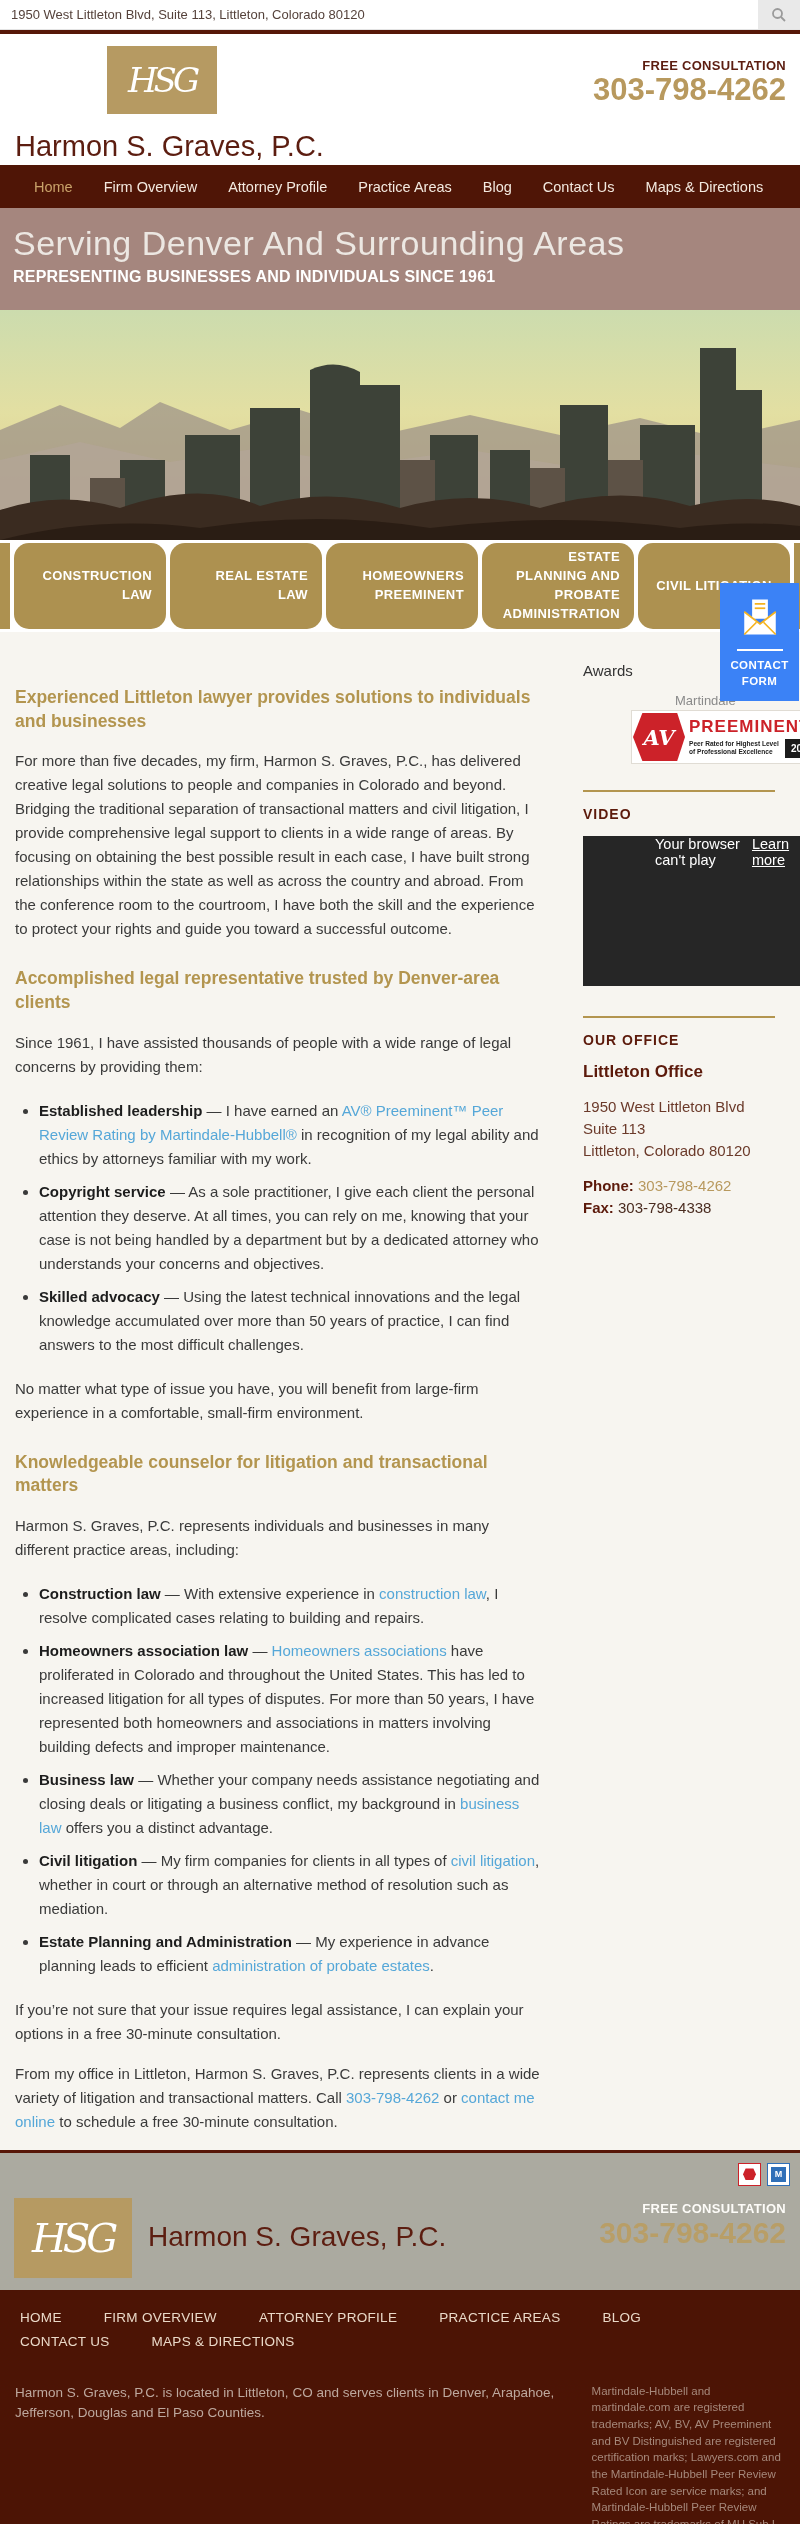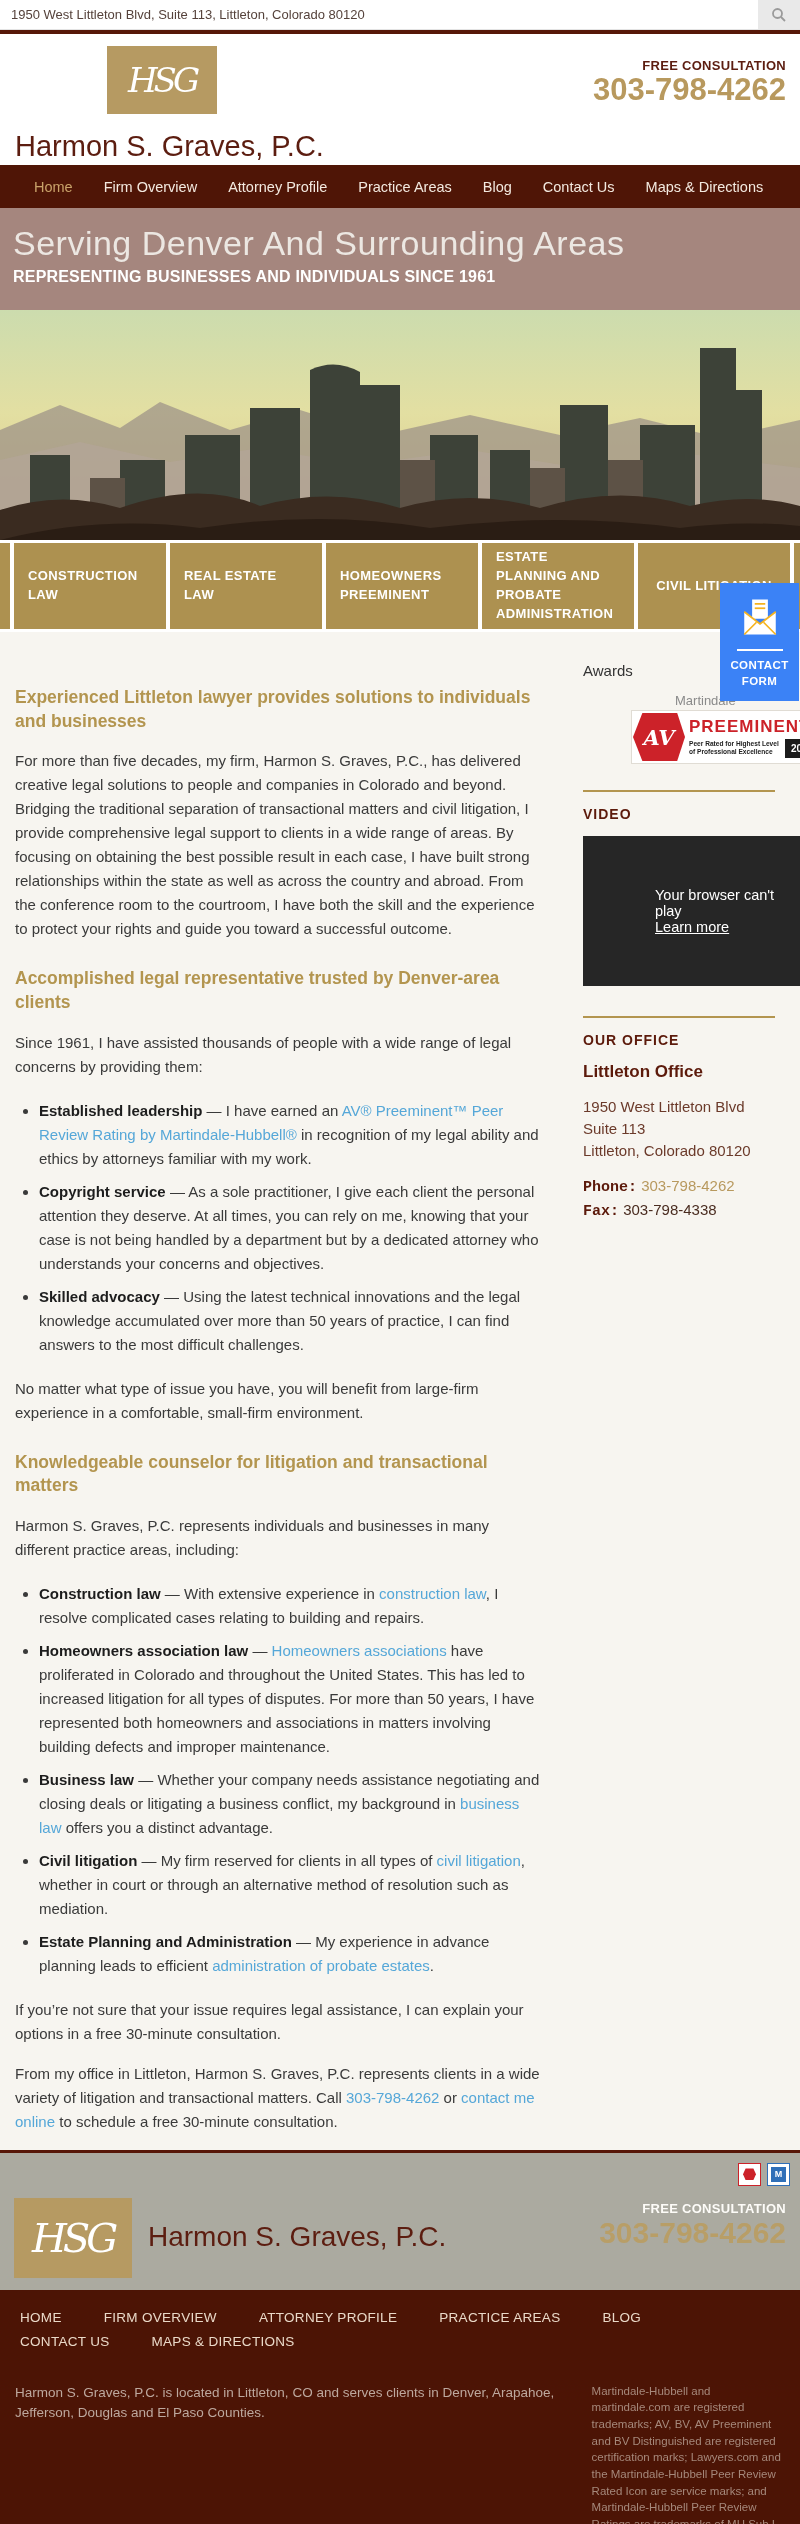--- a/index.html
+++ b/index.html
@@ -30,22 +30,22 @@
   .hero { height:102px; background:#a5867e; padding:16px 0 0 13px; position:relative; z-index:1; }
   .hero-title { font-size:34px; color:#ece7e2; font-weight:400; letter-spacing:.5px; }
   .hero-sub { font-size:16px; color:#fff; font-weight:bold; margin-top:5px; letter-spacing:.2px; }
 
   
   .skyline { display:block; width:800px; height:230px; }
 
   
   .practice-row { height:92px; background:#fff; display:flex; gap:4px; padding:3px 0; }
   .p-box { background:#ad9150; color:#fff; font-size:13px; font-weight:bold; letter-spacing:.4px;
-           display:flex; align-items:center; justify-content:center; text-align:left;
-           padding:0 14px; line-height:1.45; cursor:pointer; flex:0 0 152px; }
+           display:flex; align-items:center; justify-content:center; text-align:right;
+           padding:0 14px; line-height:1.45; cursor:pointer; flex:0 0 152px;border-radius:15px; }
   .p-sliver { background:#ad9150; flex:0 0 10px; }
 
   
   .contact-widget { position:absolute; top:583px; right:1px; width:79px; height:118px; background:#3b82f6;
                     z-index:6; text-align:center; cursor:pointer; }
   .cw-line { width:46px; height:2px; background:#fff; margin:8px auto 7px; }
   .cw-label { color:#fff; font-weight:bold; font-size:11.5px; line-height:1.35; letter-spacing:.4px; }
 
   
   .content { background:#f7f5f0; min-height:1363px; display:flex; padding:28px 0 0 15px; }
@@ -69,26 +69,26 @@
   .av-hex span { color:#fff; font-family:"DejaVu Serif", serif; font-style:italic; font-size:21px; font-weight:bold; }
   .av-right { flex:1; display:flex; flex-direction:column; justify-content:center; padding-left:4px; }
   .av-preeminent { color:#cc2229; font-weight:bold; font-size:17px; letter-spacing:1px; }
   .av-preeminent sup { font-size:8px; }
   .av-bottom { display:flex; align-items:center; margin-top:2px; }
   .av-tagline { font-size:6.6px; color:#222; font-weight:bold; line-height:1.25; width:92px; }
   .av-year { background:#1c1c1c; color:#fff; font-size:10px; font-weight:bold; padding:4px 6px; margin-left:4px; }
   .side-divider { height:2px; background:#b3954f; margin:26px 0 14px; width:192px; }
   .side-h4 { font-size:14px; font-weight:bold; color:#5c1a0b; letter-spacing:1px; margin-bottom:14px; }
   .video-box { width:217px; height:150px; background:#262626; color:#fff; font-size:14.5px;
-               display:flex; flex-direction:column; justify-content:center; padding-left:72px; cursor:pointer; }
+               display:flex; justify-content:center; padding-left:72px; cursor:pointer; }
   .video-box a { color:#fff; text-decoration:underline; }
   .office-name { font-size:17px; font-weight:bold; color:#5c1a0b; margin-bottom:14px; }
   .office-addr { font-size:15px; color:#6b3a2a; line-height:1.45; margin-bottom:14px; }
   .office-line { font-size:15px; line-height:1.45; }
-  .office-line b { color:#5c1a0b;font-family:Liberation Mono, monospace; }
+  .office-line b { color:#5c1a0b; }
   .phone-link { color:#b8995e; cursor:pointer; }
   .fax-val { color:#4a2c20; }
 
   
   .footer-gray { height:140px; background:#abaaa0; border-top:3px solid #571708; position:relative; }
   .social-row { position:absolute; top:10px; right:10px; display:flex; gap:6px; }
   .soc { width:23px; height:23px; background:#fff; display:flex; align-items:center; justify-content:center; cursor:pointer; }
   .soc-av { border:1px solid #cc2229; }
   .soc-av i { display:block; width:13px; height:13px; background:#cc2229; clip-path:polygon(0 50%,20% 5%,80% 5%,100% 50%,80% 95%,20% 95%); }
   .soc-mh { border:1px solid #2f6fb8; }
@@ -219,21 +219,21 @@
       <li><b>Copyright service</b><span> — As a sole practitioner, I give each client the personal attention they deserve. At all times, you can rely on me, knowing that your case is not being handled by a department but by a dedicated attorney who understands your concerns and objectives.</span></li>
       <li><b>Skilled advocacy</b><span> — Using the latest technical innovations and the legal knowledge accumulated over more than 50 years of practice, I can find answers to the most difficult challenges.</span></li>
     </ul>
     <p>No matter what type of issue you have, you will benefit from large-firm experience in a comfortable, small-firm environment.</p>
     <div class="gold-h2">Knowledgeable counselor for litigation and transactional matters</div>
     <p>Harmon S. Graves, P.C. represents individuals and businesses in many different practice areas, including:</p>
     <ul>
       <li><b>Construction law</b><span> — With extensive experience in </span><a href="#">construction law</a><span>, I resolve complicated cases relating to building and repairs.</span></li>
       <li><b>Homeowners association law</b><span> — </span><a href="#">Homeowners associations</a><span> have proliferated in Colorado and throughout the United States. This has led to increased litigation for all types of disputes. For more than 50 years, I have represented both homeowners and associations in matters involving building defects and improper maintenance.</span></li>
       <li><b>Business law</b><span> — Whether your company needs assistance negotiating and closing deals or litigating a business conflict, my background in </span><a href="#">business law</a><span> offers you a distinct advantage.</span></li>
-      <li><b>Civil litigation</b><span> — My firm reserved for clients in all types of </span><a href="#">civil litigation</a><span>, whether in court or through an alternative method of resolution such as mediation.</span></li>
+      <li><b>Civil litigation</b><span> — My firm companies for clients in all types of </span><a href="#">civil litigation</a><span>, whether in court or through an alternative method of resolution such as mediation.</span></li>
       <li><b>Estate Planning and Administration</b><span> — My experience in advance planning leads to efficient </span><a href="#">administration of probate estates</a><span>.</span></li>
     </ul>
     <p>If you’re not sure that your issue requires legal assistance, I can explain your options in a free 30-minute consultation.</p>
     <p><span>From my office in Littleton, Harmon S. Graves, P.C. represents clients in a wide variety of litigation and transactional matters. Call </span><a href="#">303-798-4262</a><span> or </span><a href="#">contact me online</a><span> to schedule a free 30-minute consultation.</span></p>
   </div>
 
   <div class="sidebar">
     <div class="awards-label">Awards</div>
     <div class="martindale-partial">Martindale</div>
     <div class="av-badge">

